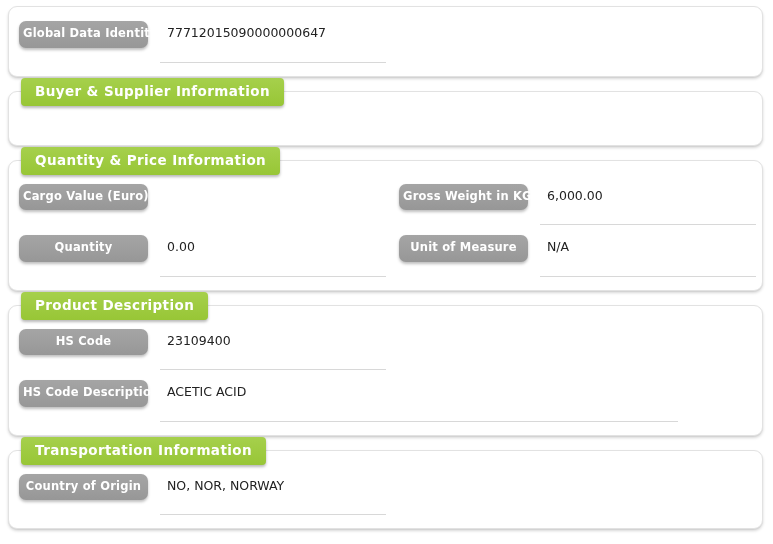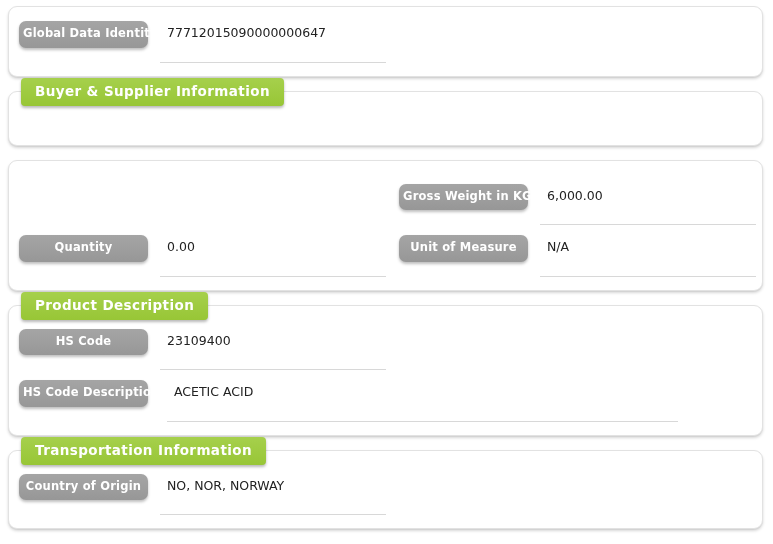--- a/index.html
+++ b/index.html
@@ -62,21 +62,21 @@
     margin: 0 0 5px 0;
   }
   .row:last-child { margin-bottom: 0; }
 
   .col {
     display: flex;
     align-items: flex-start;
   }
   .col-left  { width: 380px; flex: 0 0 380px; }
   .col-right { width: 372px; flex: 0 0 372px; }
-  .col-wide  { width: 752px; flex: 0 0 752px; gap: 7px; }
+  .col-wide  { width: 752px; flex: 0 0 752px; }
 
   
   .pill {
     flex: 0 0 129px;
     width: 129px;
     box-sizing: border-box;
     background: #9e9e9e;
     background-image: linear-gradient(#a5a5a5, #979797);
     color: #ffffff;
     font-size: 11.5px;
@@ -123,23 +123,25 @@
       </div>
     </div>
   </div>
 
   <div class="card withtab">
     <div class="section-tab">Buyer &amp; Supplier Information</div>
     <div class="empty-body"></div>
   </div>
 
   <div class="card withtab">
+    <div class="section-tab">Quantity &amp; Price Information</div>
 
     <div class="row">
       <div class="col col-left">
+        <div class="pill">Cargo Value (Euro)</div>
       </div>
       <div class="col col-right">
         <div class="pill">Gross Weight in KG</div>
         <div class="value">6,000.00</div>
       </div>
     </div>
 
     <div class="row">
       <div class="col col-left">
         <div class="pill">Quantity</div>

